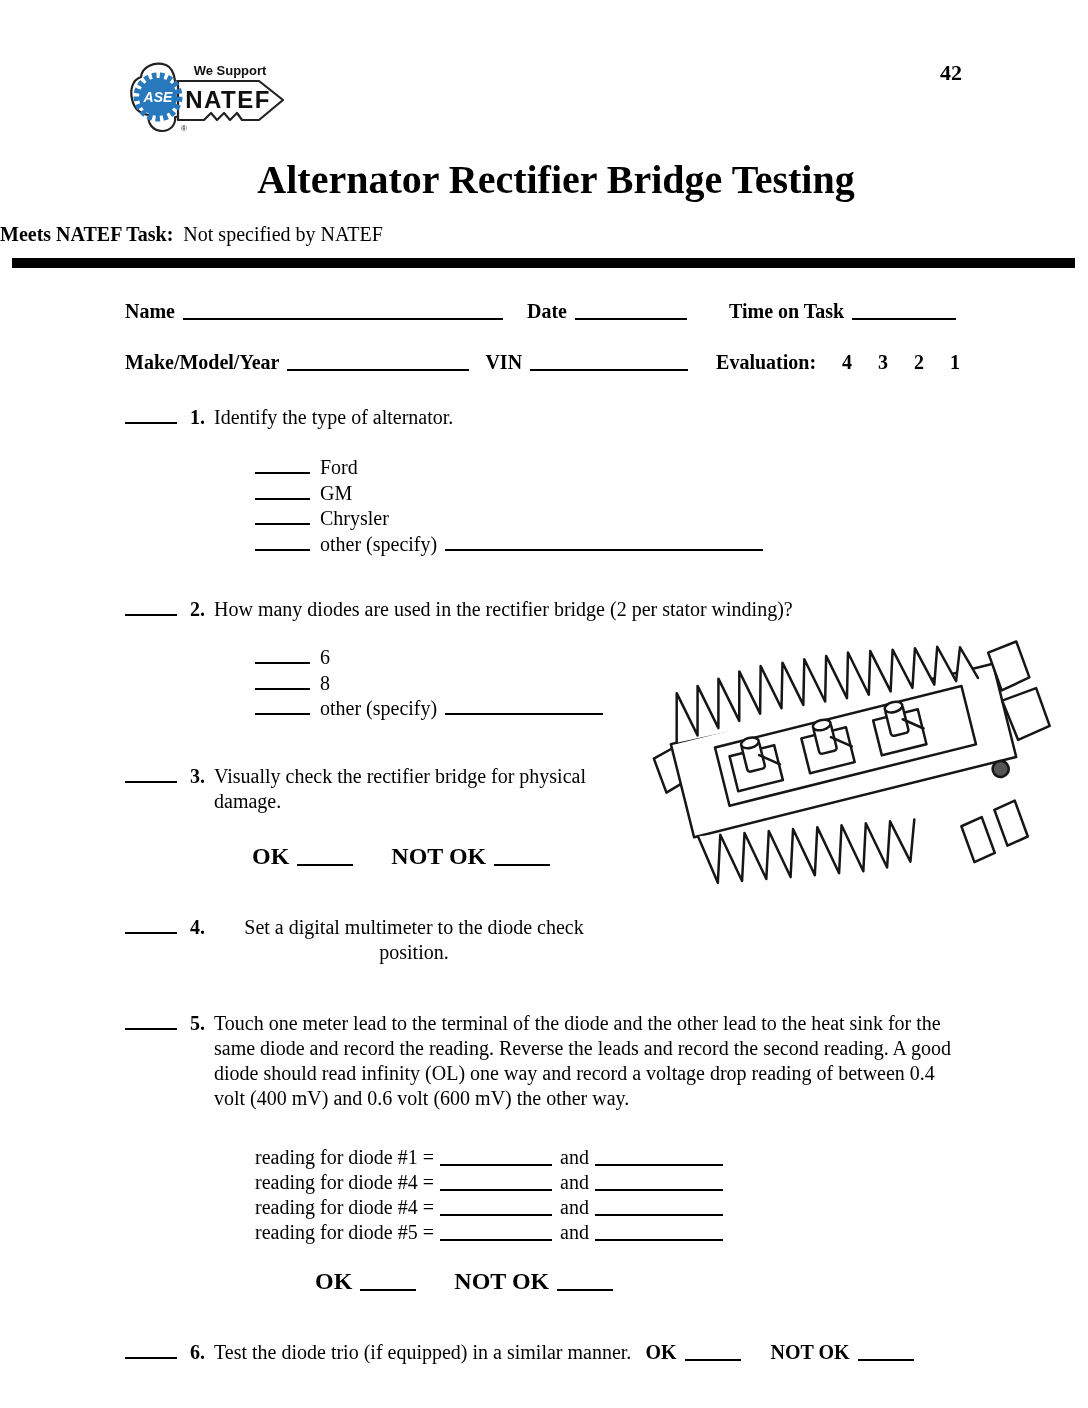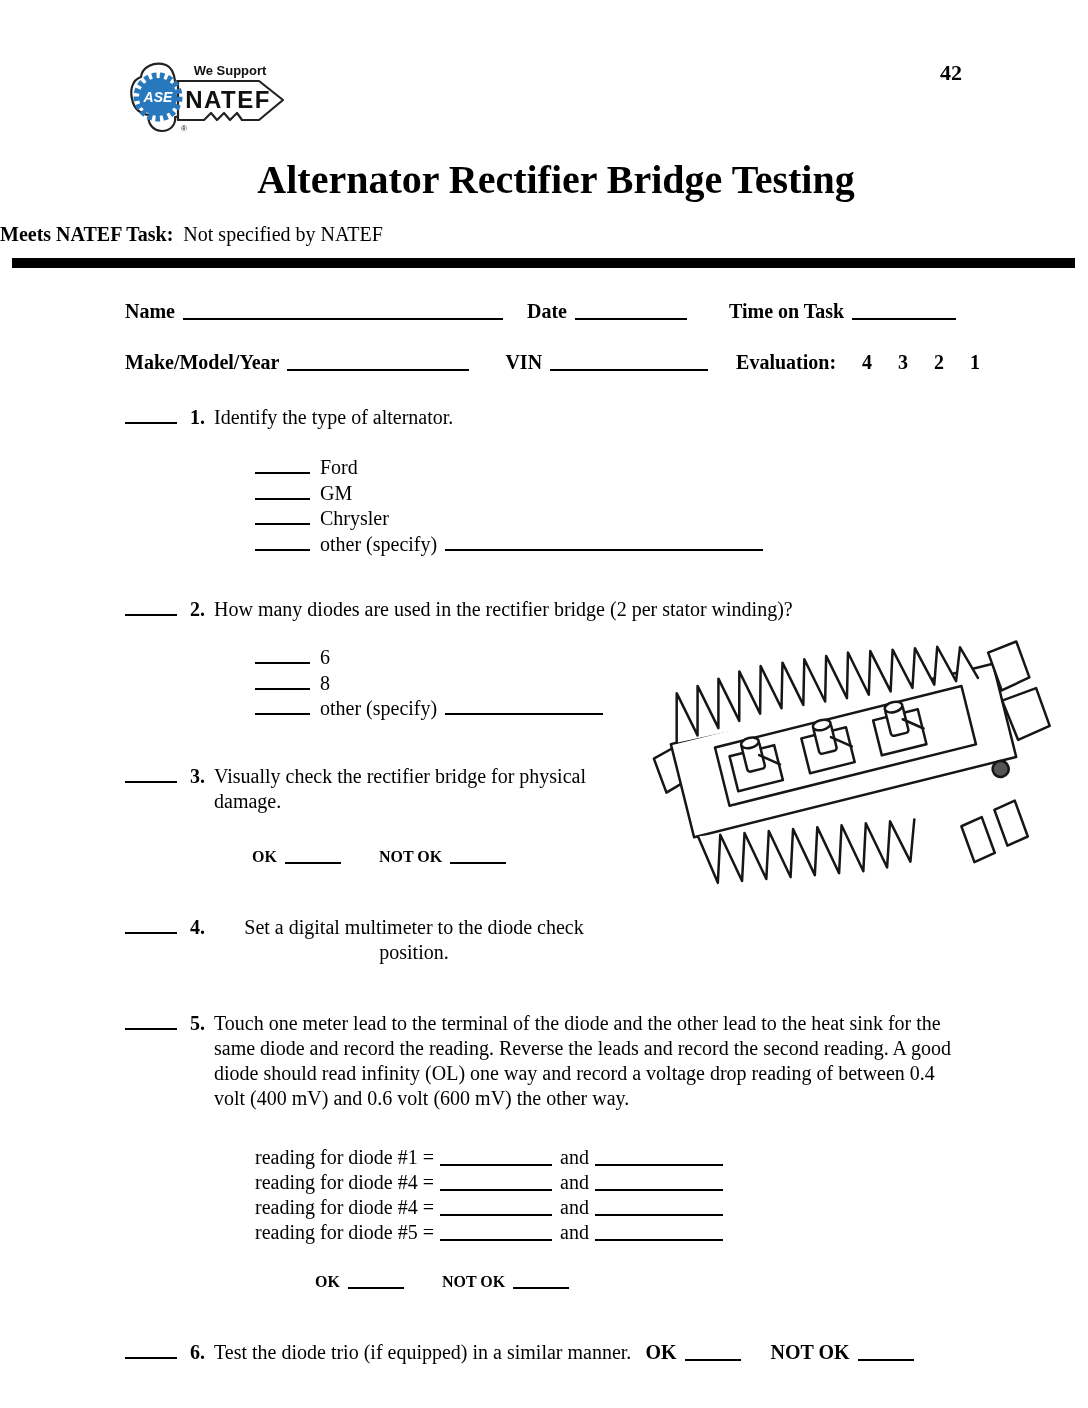--- a/index.html
+++ b/index.html
@@ -24,37 +24,37 @@
   .bli{display:inline-block;height:14px;border-bottom:2px solid #000;transform:translateY(2px);}
 
   
   .frow{margin-left:125px;font-weight:bold;white-space:nowrap;}
   .frow .bl{transform:translateY(2px);height:14px;margin-left:8px;}
   .r1{margin-top:9px;}
   .r2{margin-top:26px;}
   .w320{width:320px;} .w112{width:112px;} .w104{width:104px;}
   .w182{width:182px;} .w158{width:158px;} .w318{width:318px;}
   .w56{width:56px;} .w128{width:128px;}
-  .gap24{margin-left:24px;} .gap42{margin-left:42px;} .gap20{margin-left:36px;} .gap28{margin-left:28px;}
+  .gap24{margin-left:24px;} .gap42{margin-left:42px;} .gap20{margin-left:16px;} .gap28{margin-left:28px;}
   .score-num{margin-left:26px;}
 
   
   .item{display:flex;align-items:flex-start;margin-left:125px;}
   .item .score{width:52px;margin-top:17px;flex:0 0 auto;}
   .inum{font-weight:bold;padding:0 9px 0 13px;flex:0 0 auto;}
   .itext{display:inline-block;}
   .wt420{width:420px;} .wt400{width:400px;text-align:center;} .wt740{width:740px;}
 
   
   .opt{display:flex;align-items:flex-start;margin-left:255px;line-height:25.5px;}
   .opt .obl{width:55px;margin-top:17px;flex:0 0 auto;}
   .olabel{padding-left:10px;}
   .spec{margin-left:8px;margin-top:17px;}
 
-  .okline{font-weight:bold;font-size:16px;}
+  .okline{font-weight:bold;font-size:24px;}
   .okline .bli{margin-left:8px;}
   .ok1{margin-left:252px;margin-top:30px;}
   .ok2{margin-left:315px;margin-top:24px;}
   .notok-gap{margin-left:38px;}
 
   .readings{margin-left:255px;margin-top:34px;}
   .rrow{line-height:25px;white-space:nowrap;}
   .rrow .bli{margin-left:6px;}
   .andw{margin-left:8px;}
 

